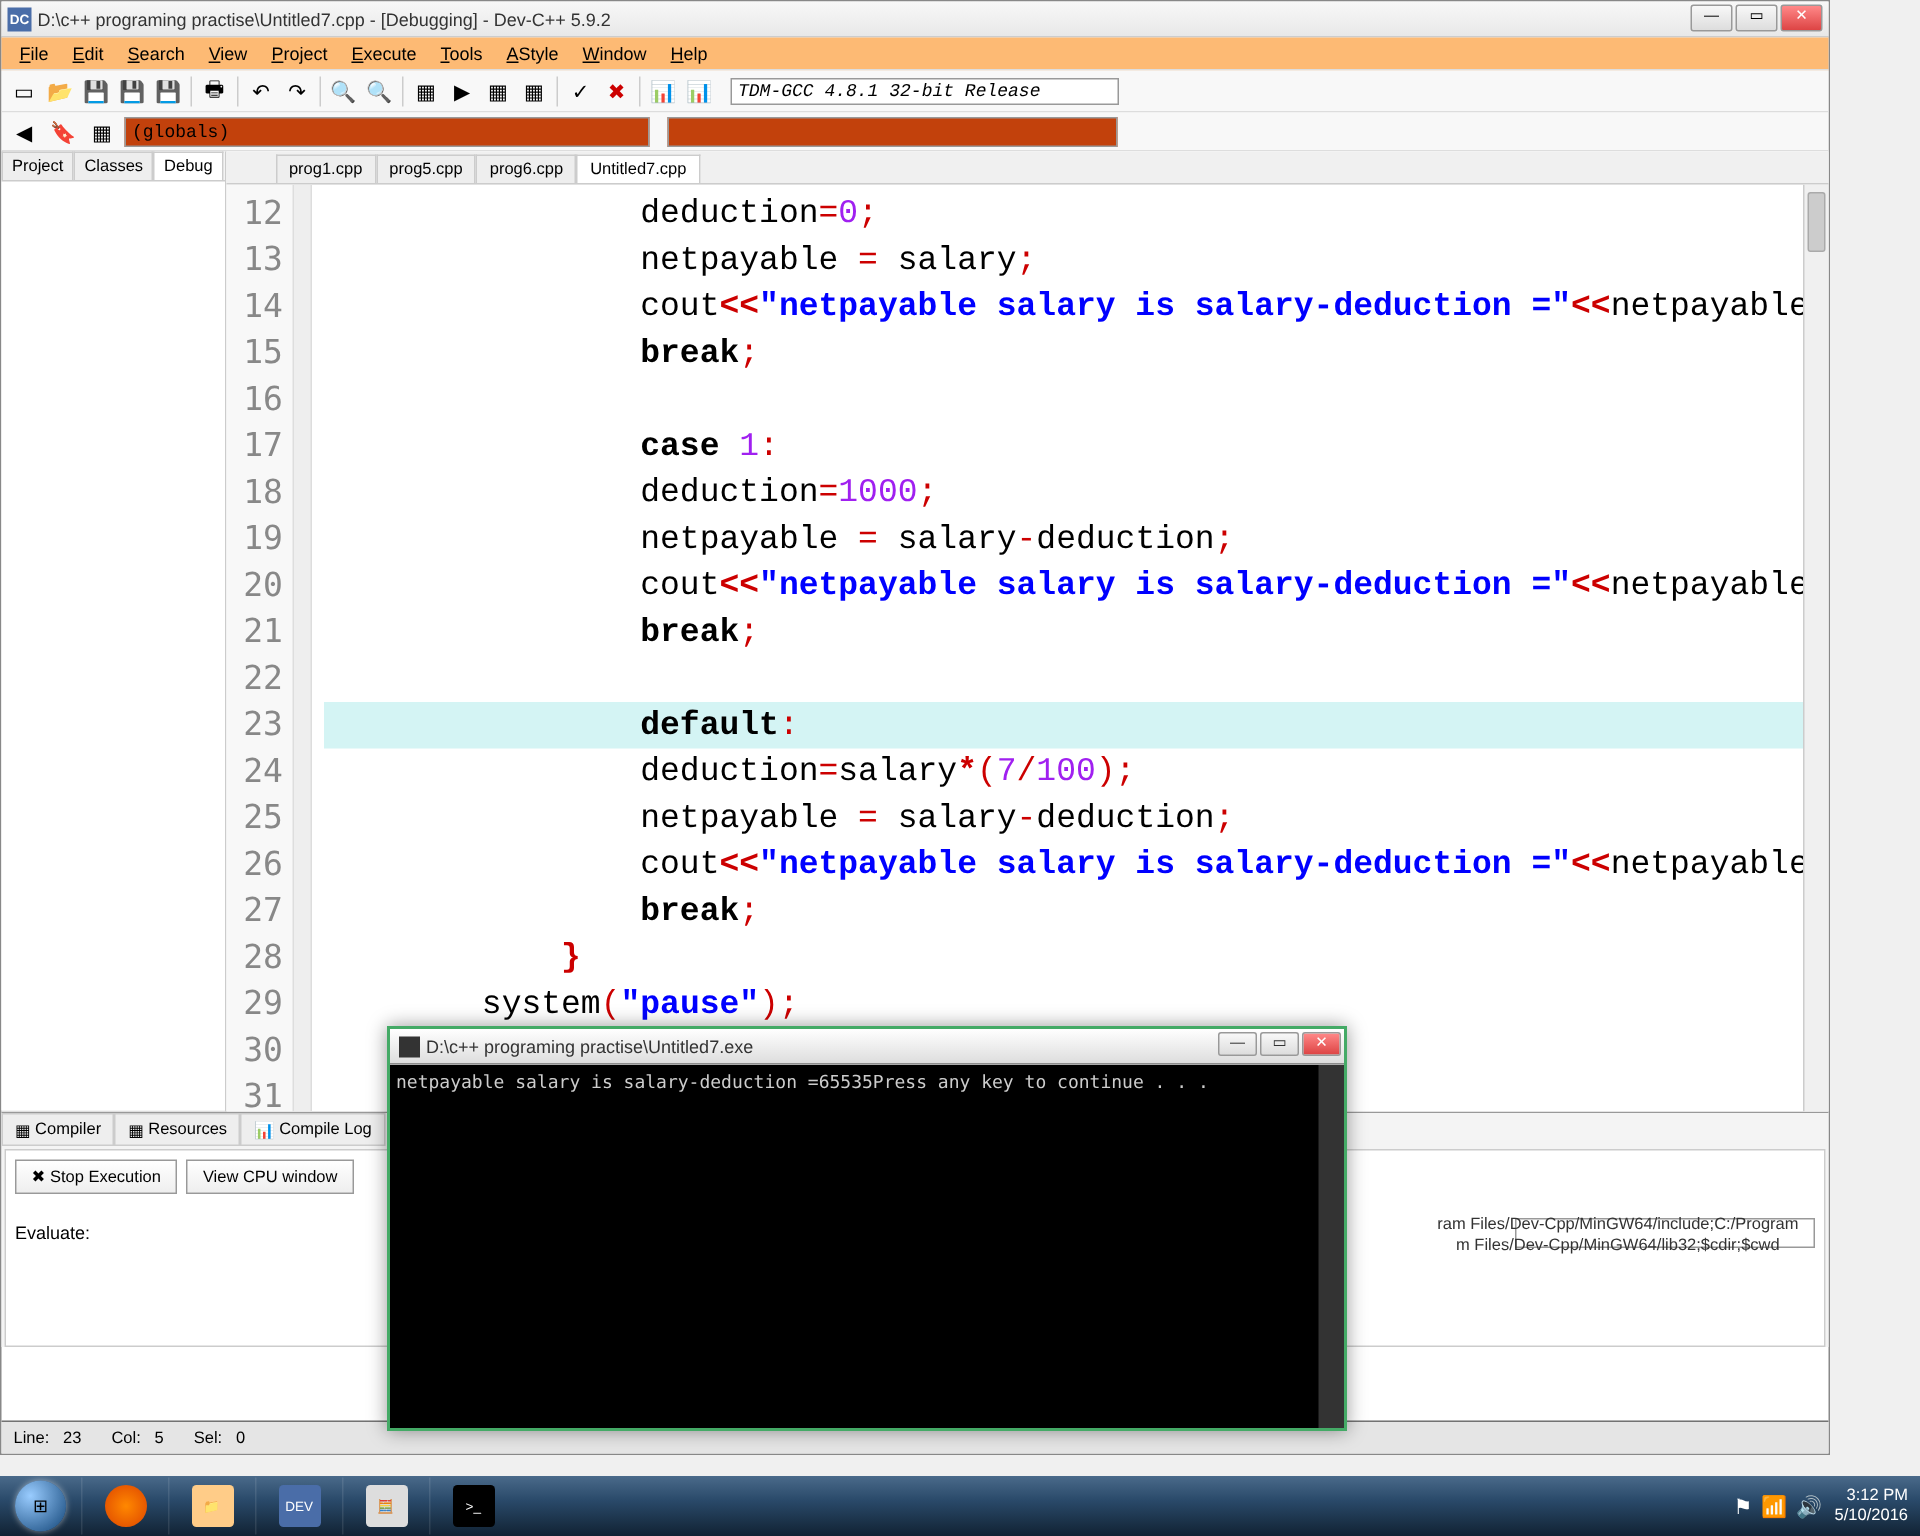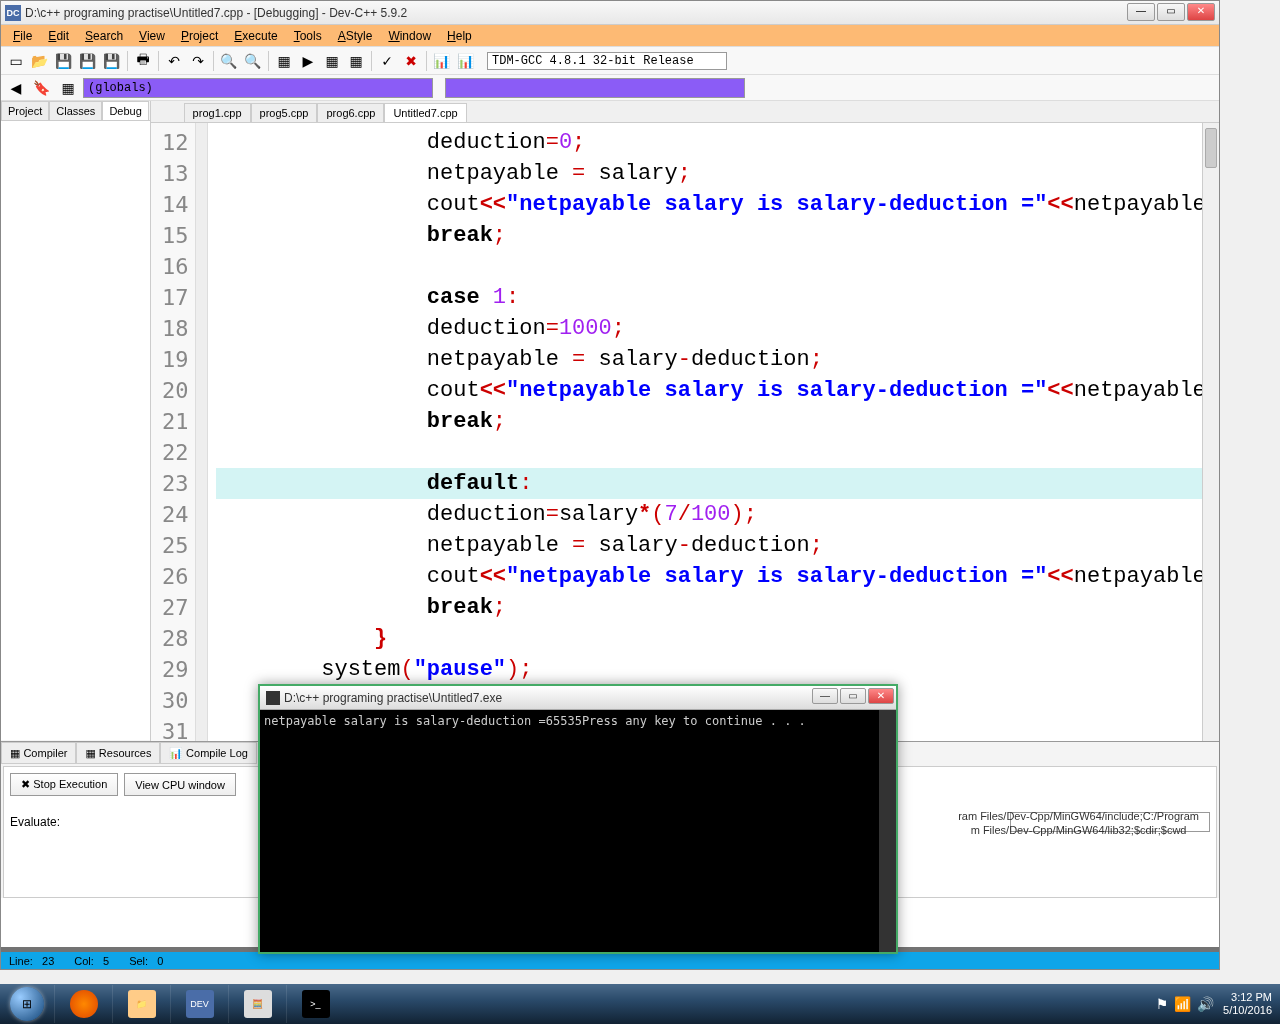--- a/index.html
+++ b/index.html
@@ -13,24 +13,24 @@
 .winbtn { width: 28px; height: 18px; border: 1px solid #999; background: linear-gradient(#f8f8f8,#ddd); border-radius: 2px; font-size: 10px; text-align: center; line-height: 14px; cursor: pointer; }
 .winbtn.close { background: linear-gradient(#f88,#d44); color:#fff; }
 
 .menubar { height: 22px; background: #fdba74; display: flex; align-items: center; padding: 0 4px; gap: 0; border-bottom: 1px solid #ddd; }
 .menu-item { padding: 2px 8px; cursor: pointer; }
 .menu-item u { text-decoration: underline; }
 
 .toolbar { height: 28px; background: #f8f8f8; display: flex; align-items: center; padding: 2px 4px; gap: 2px; border-bottom: 1px solid #ddd; }
 .tbtn { width: 22px; height: 22px; border: 1px solid transparent; display: flex; align-items: center; justify-content: center; cursor: pointer; font-size: 14px; }
 .tsep { width: 1px; height: 20px; background: #ccc; margin: 0 2px; }
-.compiler-select { margin-left: 8px; font-family: "Courier New", monospace; font-size: 12px; padding: 1px 20px 1px 4px; border: 1px solid #999; background: #fff; width: 240px; }
+.compiler-select { margin-left: 8px; font-family: "Courier New", monospace; font-size: 12px; padding: 1px 20px 1px 4px; border: 1px solid #999; background: #fff; width: 259px; font-style: italic; }
 
 .toolbar2 { height: 26px; background: #f8f8f8; display: flex; align-items: center; padding: 2px 4px; gap: 4px; border-bottom: 1px solid #ddd; }
-.combo { border: 1px solid #999; background: #8b5cf6; padding: 1px 4px; font-family: "Courier New", monospace; font-size: 12px; height: 20px; }
+.combo { border: 1px solid #999; background: #c2410c; padding: 1px 4px; font-family: "Courier New", monospace; font-size: 12px; height: 20px; }
 .combo1 { width: 350px; }
 .combo2 { width: 300px; margin-left: 8px; }
 
 .midarea { display: flex; height: 640px; }
 .sidepanel { width: 155px; background: #f4f4f4; border-right: 1px solid #ccc; }
 .sidetabs { display: flex; font-size: 11px; }
 .sidetab { padding: 3px 6px; border: 1px solid #ccc; background: #eee; cursor: pointer; border-bottom: none; }
 .sidetab.active { background: #fff; }
 .sidecontent { background: #fff; height: 620px; border-top: 1px solid #ccc; }
 
@@ -59,21 +59,21 @@
 .bottom-tabs { display: flex; height: 22px; font-size: 11px; }
 .btab { padding: 3px 8px; border: 1px solid #ccc; background: #eee; cursor: pointer; display: flex; align-items: center; gap: 3px; }
 .btab-icon { font-size:11px; }
 .debug-area { background: #fff; padding: 6px; height: 132px; border: 1px solid #ccc; margin: 2px; }
 .dbtn-row { display: flex; gap: 6px; margin-bottom: 6px; }
 .dbtn { padding: 4px 10px; border: 1px solid #999; background: linear-gradient(#fff,#eee); cursor: pointer; font-size: 11px; display: flex; align-items: center; gap: 4px; }
 .eval-row { margin-top: 16px; display: flex; align-items: center; gap: 6px; justify-content: space-between; }
 .eval-input { flex: 1; max-width: 200px; border: 1px solid #999; padding: 2px; height: 20px; }
 .log-text { font-size: 11px; color: #333; position: absolute; right: 20px; top: 808px; max-width: 300px; line-height: 14px; text-align: center; }
 
-.statusbar { position: absolute; bottom: 0; left: 0; right: 0; height: 22px; background: #0ea5e9; border-top: 5px solid #737373; display: flex; align-items: center; padding: 0 8px; font-size: 11px; gap: 20px; }
+.statusbar { position: absolute; bottom: 0; left: 0; right: 0; height: 22px; background: #e5e5e5; border-top: 1px solid #737373; display: flex; align-items: center; padding: 0 8px; font-size: 11px; gap: 20px; }
 
 
 .console-win { position: absolute; left: 258px; top: 684px; width: 640px; height: 270px; border: 2px solid #4a6; box-shadow: 0 0 12px rgba(0,0,0,0.4); background: #000; }
 .console-title { height: 24px; background: linear-gradient(#fff, #ddd); display: flex; align-items: center; padding: 0 6px; font-size: 12px; color: #333; position: relative; border-bottom: 1px solid #aaa; }
 .console-title .winbtns { right: 2px; top: 2px; }
 .console-title .winbtn { width: 26px; height: 16px; }
 .console-body { background: #000; color: #ccc; font-family: "Lucida Console", monospace; font-size: 12px; padding: 4px; height: 242px; position: relative; }
 .console-scroll { position: absolute; right: 0; top: 0; bottom: 0; width: 17px; background: #333; }
 
 

